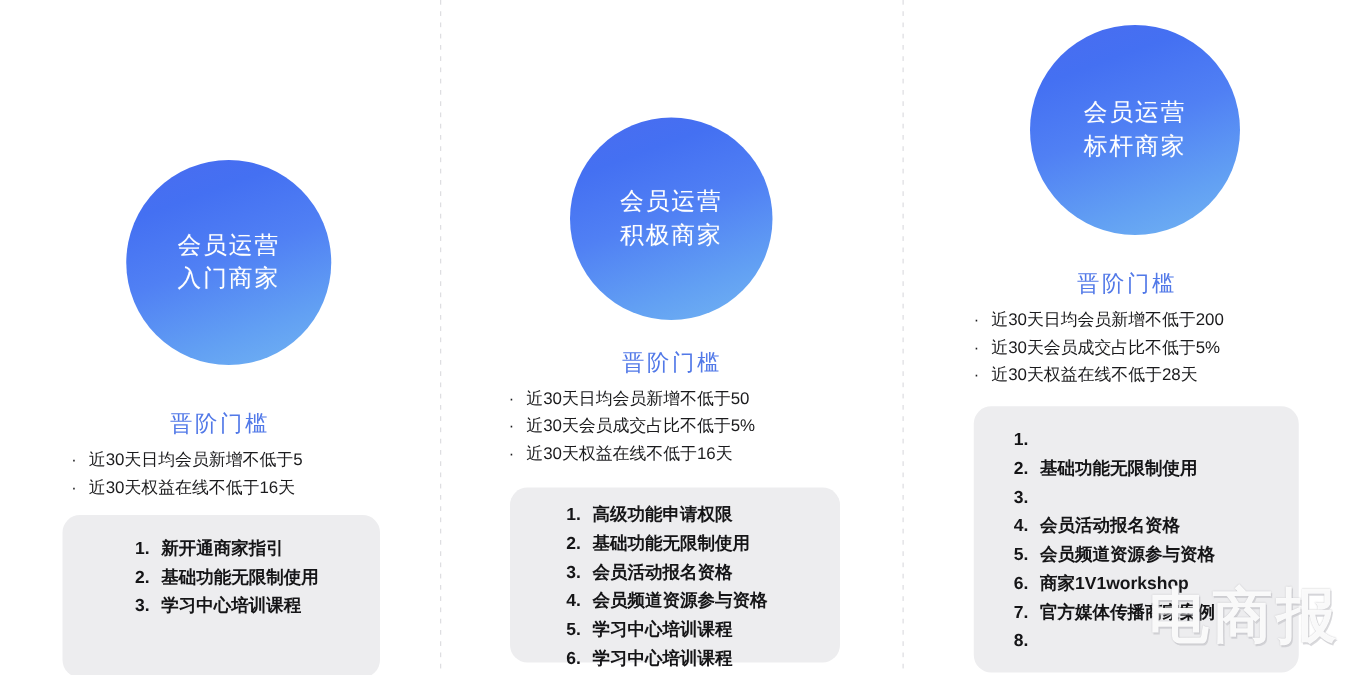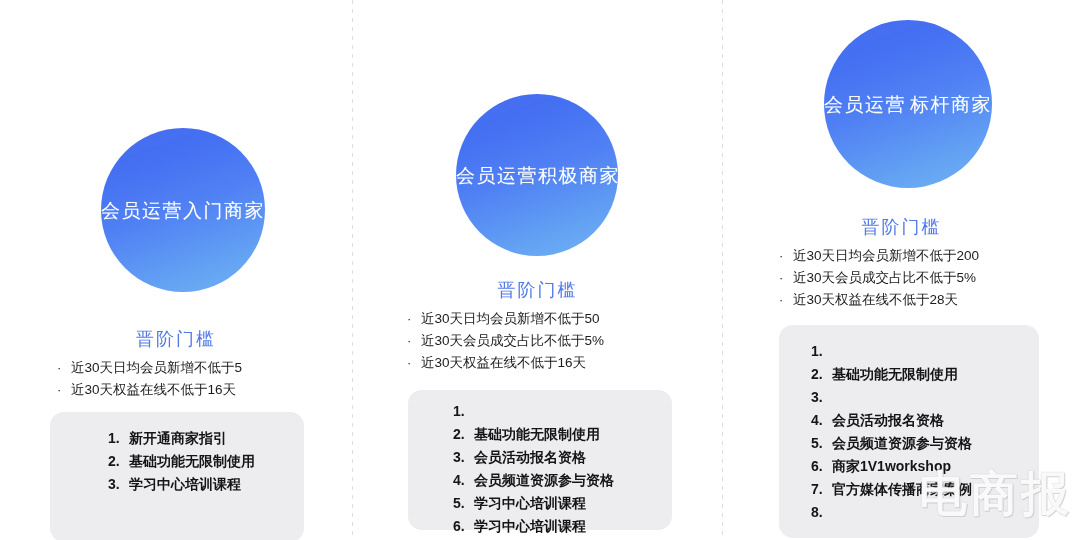--- a/index.html
+++ b/index.html
@@ -42,22 +42,23 @@
   #column-1 { left: 0px;   width: 352px; }
   #column-2 { left: 353px; width: 369px; }
   #column-3 { left: 723px; width: 357px; }
 
   
   .circle {
     position: absolute;
     border-radius: 50%;
     background: linear-gradient(160deg, #4a6cf0 0%, #4470f2 22%, #5080f4 48%, #62a0f3 78%, #72b4f2 100%);
     display: flex;
+    flex-direction: column;
     align-items: center;
-    justify-content: space-between;
+    justify-content: center;
     box-sizing: border-box;
   }
   .circle-line {
     color: #ffffff;
     font-size: 19px;
     line-height: 27px;
     letter-spacing: 1.5px;
     font-weight: 400;
     white-space: nowrap;
     text-shadow: 0 0 1px rgba(255,255,255,.25);
@@ -216,20 +217,21 @@
         <span class="bullet-dot">·</span>
         <span class="bullet-text">近30天权益在线不低于16天</span>
       </li>
     </ul>
 
     <div class="benefits-panel" style="left:55px; top:390px; width:264px; height:140px;"></div>
 
     <ul class="benefits-list" style="left:100px; top:400px;">
       <li class="benefit-item">
         <span class="benefit-index">1.</span>
+        <span class="benefit-text">高级功能申请权限</span>
       </li>
       <li class="benefit-item">
         <span class="benefit-index">2.</span>
         <span class="benefit-text">基础功能无限制使用</span>
       </li>
       <li class="benefit-item">
         <span class="benefit-index">3.</span>
         <span class="benefit-text">会员活动报名资格</span>
       </li>
       <li class="benefit-item">

